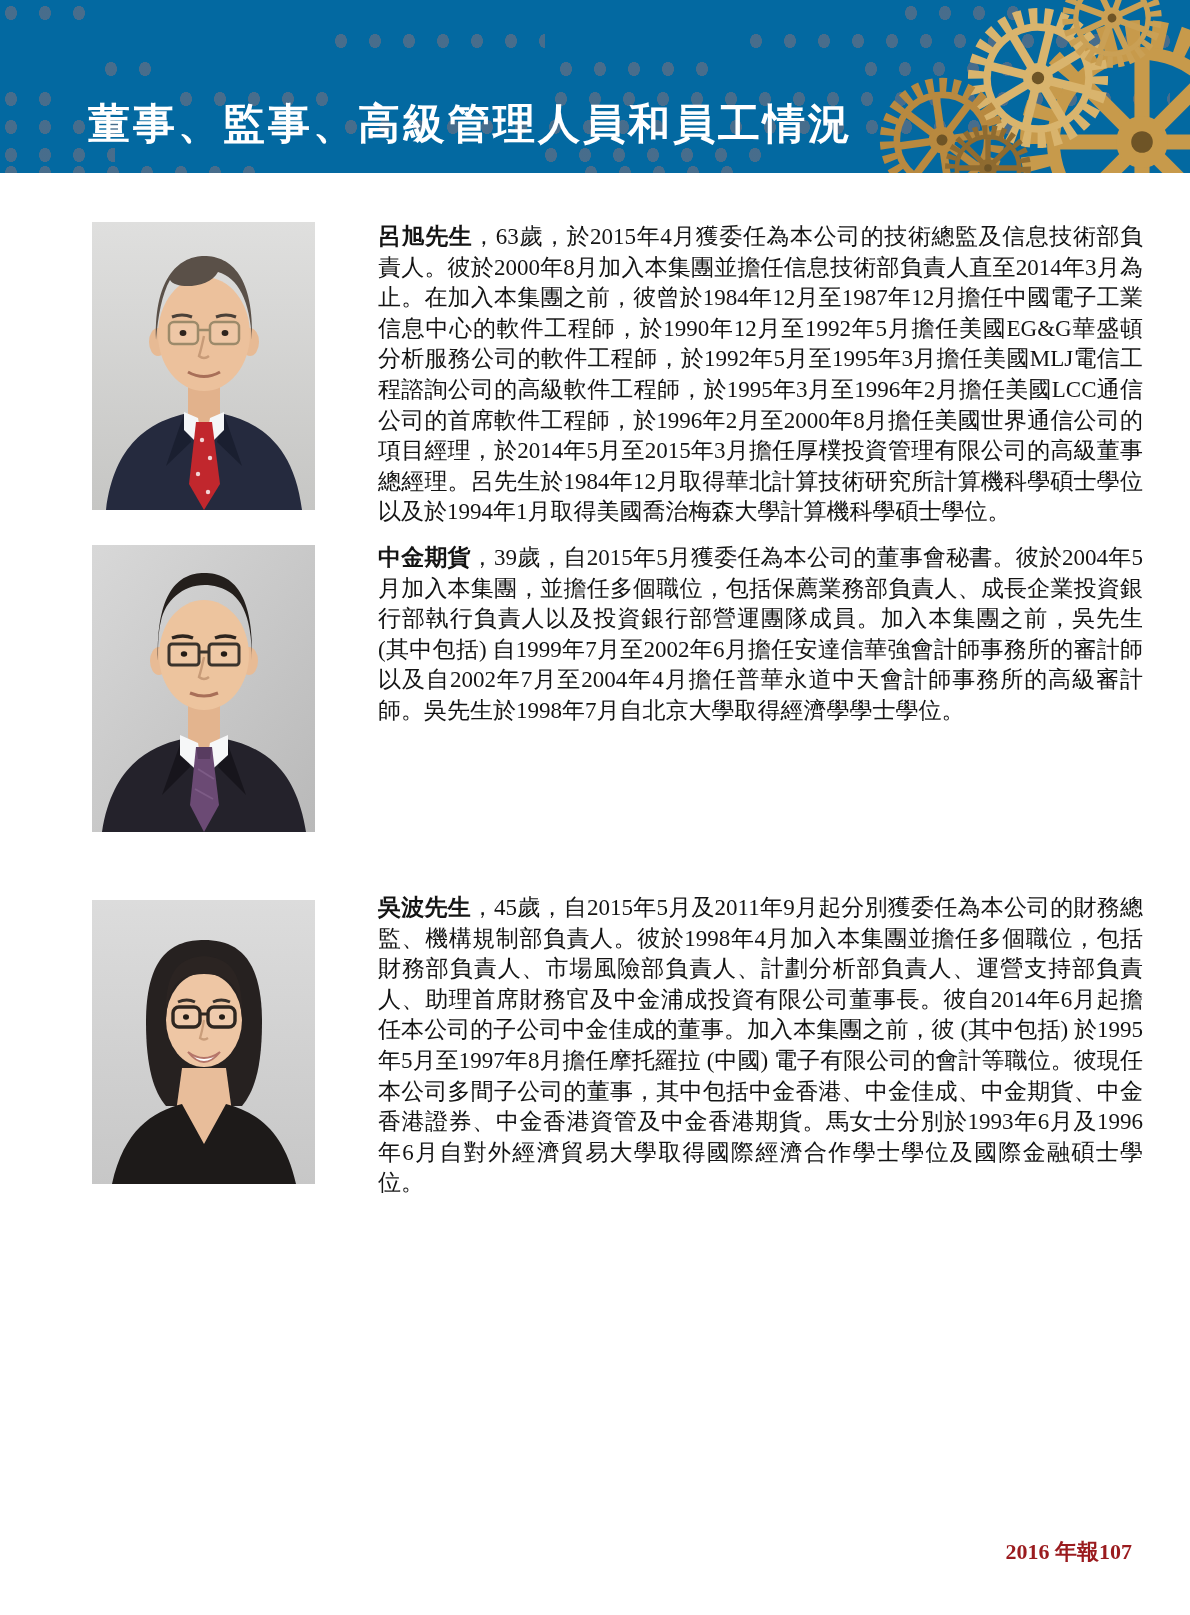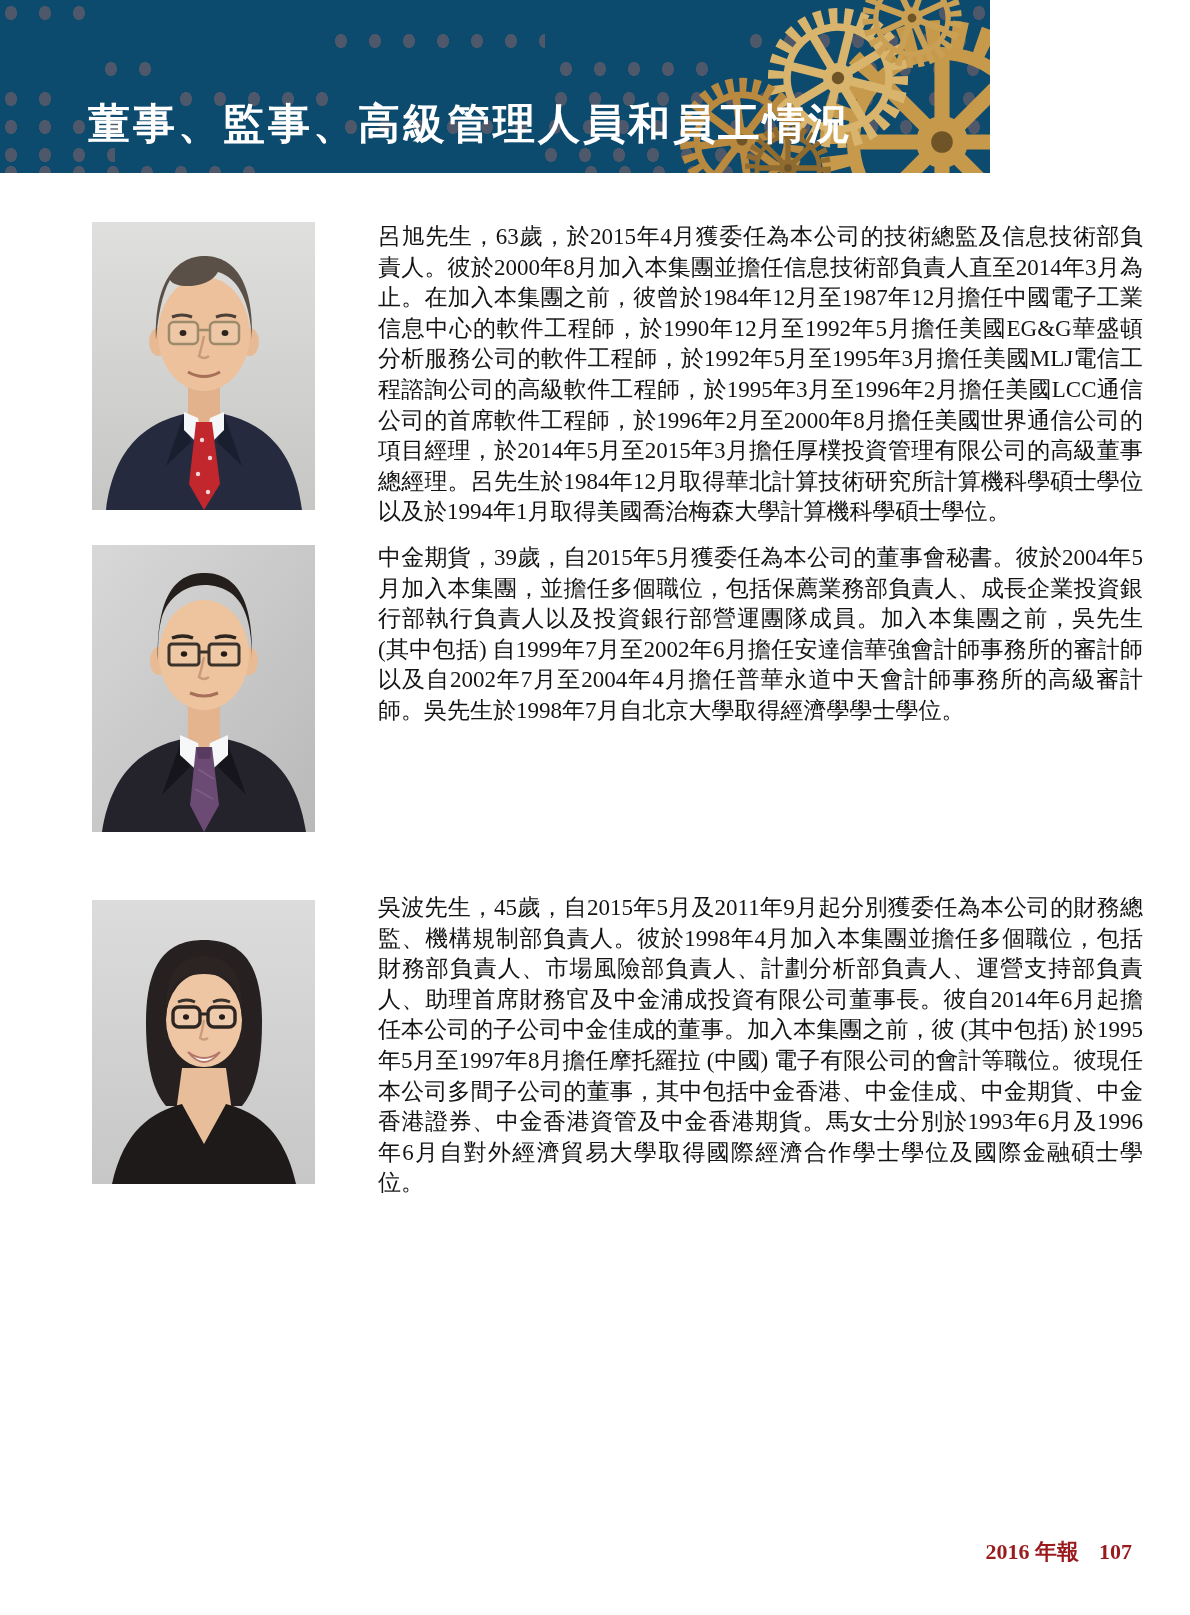--- a/index.html
+++ b/index.html
@@ -1,38 +1,38 @@
 <!DOCTYPE html>
 <html><head>
 <meta charset="utf-8">
 <style>
   html,body{margin:0;padding:0;background:#ffffff;}
   .page{position:relative;width:1190px;height:1615px;background:#ffffff;overflow:hidden;
         font-family:"Liberation Serif","DejaVu Serif",serif;}
 
   
-  .banner{position:absolute;left:0;top:0;width:946px;height:173px;background:#0c4a6e;overflow:hidden;padding-left:44px;}
+  .banner{position:absolute;left:0;top:0;width:1190px;height:173px;background:#0369a1;overflow:hidden;}
   .dotrow{position:absolute;height:26px;
     background-image:radial-gradient(ellipse 10px 12px at 11px 13px, rgba(216,118,96,.32) 58%, rgba(216,118,96,0) 60%);
     background-size:34px 26px;background-repeat:repeat-x;}
   .banner-title{position:absolute;left:88px;top:96px;margin:0;color:#ffffff;
     font-size:42px;font-weight:bold;letter-spacing:3px;white-space:nowrap;}
   .gears{position:absolute;right:0;top:0;}
 
   
   .bio{position:absolute;left:0;width:1190px;}
   .photo{position:absolute;left:92px;top:0;display:block;}
   .bio-text{position:absolute;left:378px;top:0;width:765px;margin:0;
     font-size:23px;line-height:30.6px;color:#141414;text-align:justify;text-justify:inter-ideograph;}
-  .bio-text strong{font-weight:normal;}
+  .bio-text strong{font-weight:bold;}
 
   
   .footer{position:absolute;right:58px;top:1537px;color:#9a1b1e;font-size:22px;white-space:nowrap;}
   .footer .report-label{font-weight:bold;}
-  .footer .page-number{margin-left:20px;font-weight:bold;}
+  .footer .page-number{font-weight:bold;}
 </style>
 </head>
 <body>
 
 <div class="page">
 
   <header class="banner">
     <div>
       <div class="dotrow" style="top:0;left:0;width:105px"></div>
       <div class="dotrow" style="top:0;left:900px;width:130px"></div>

